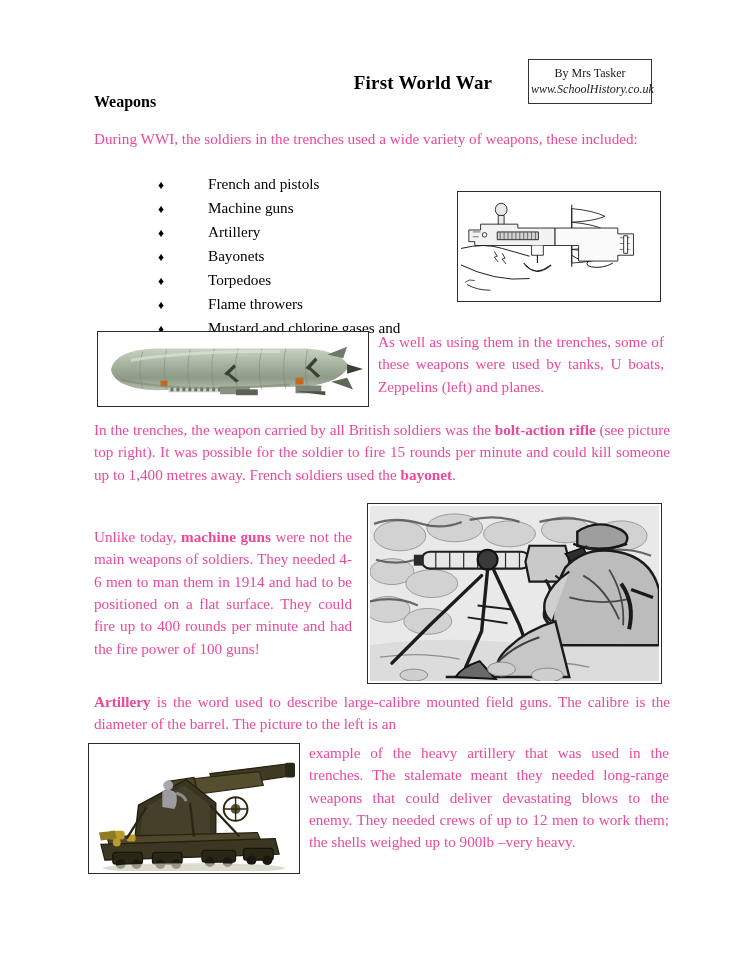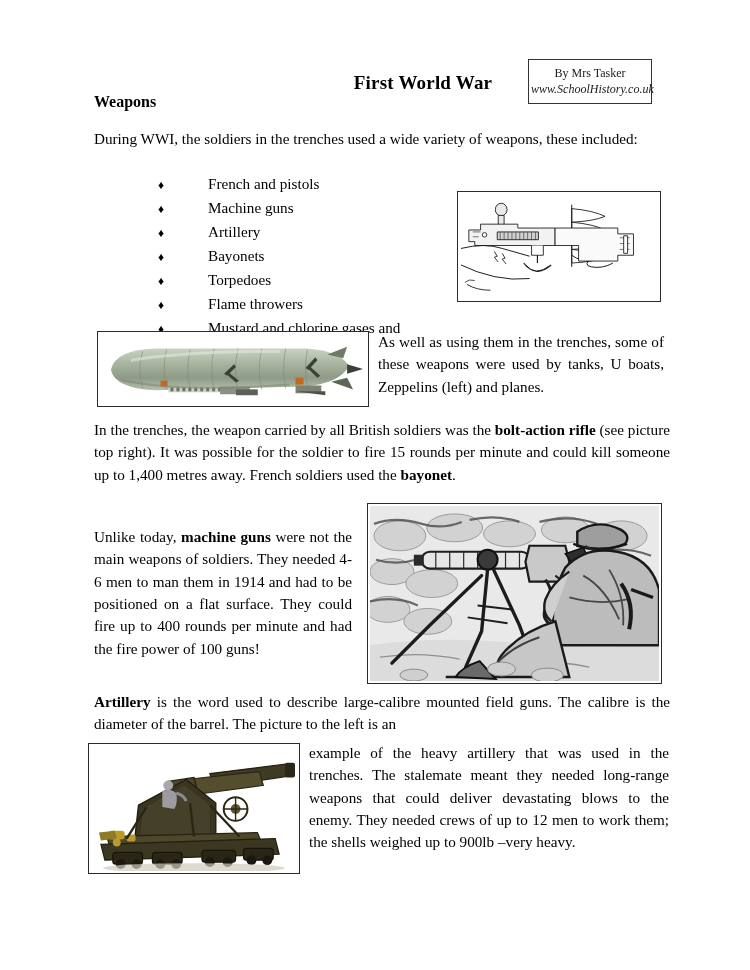--- a/index.html
+++ b/index.html
@@ -55,21 +55,21 @@
     font-size: 16px;
     font-weight: bold;
   }
 
   
   .para {
     position: absolute;
     font-size: 15.2px;
     line-height: 1.47;
     text-align: justify;
-    color: #000000;
+    color: #ec4899;
   }
   .para b { font-weight: bold; }
 
   #intro-para {
     left: 94px; top: 128px;
     width: 578px;
     text-align: left;
   }
 
   

